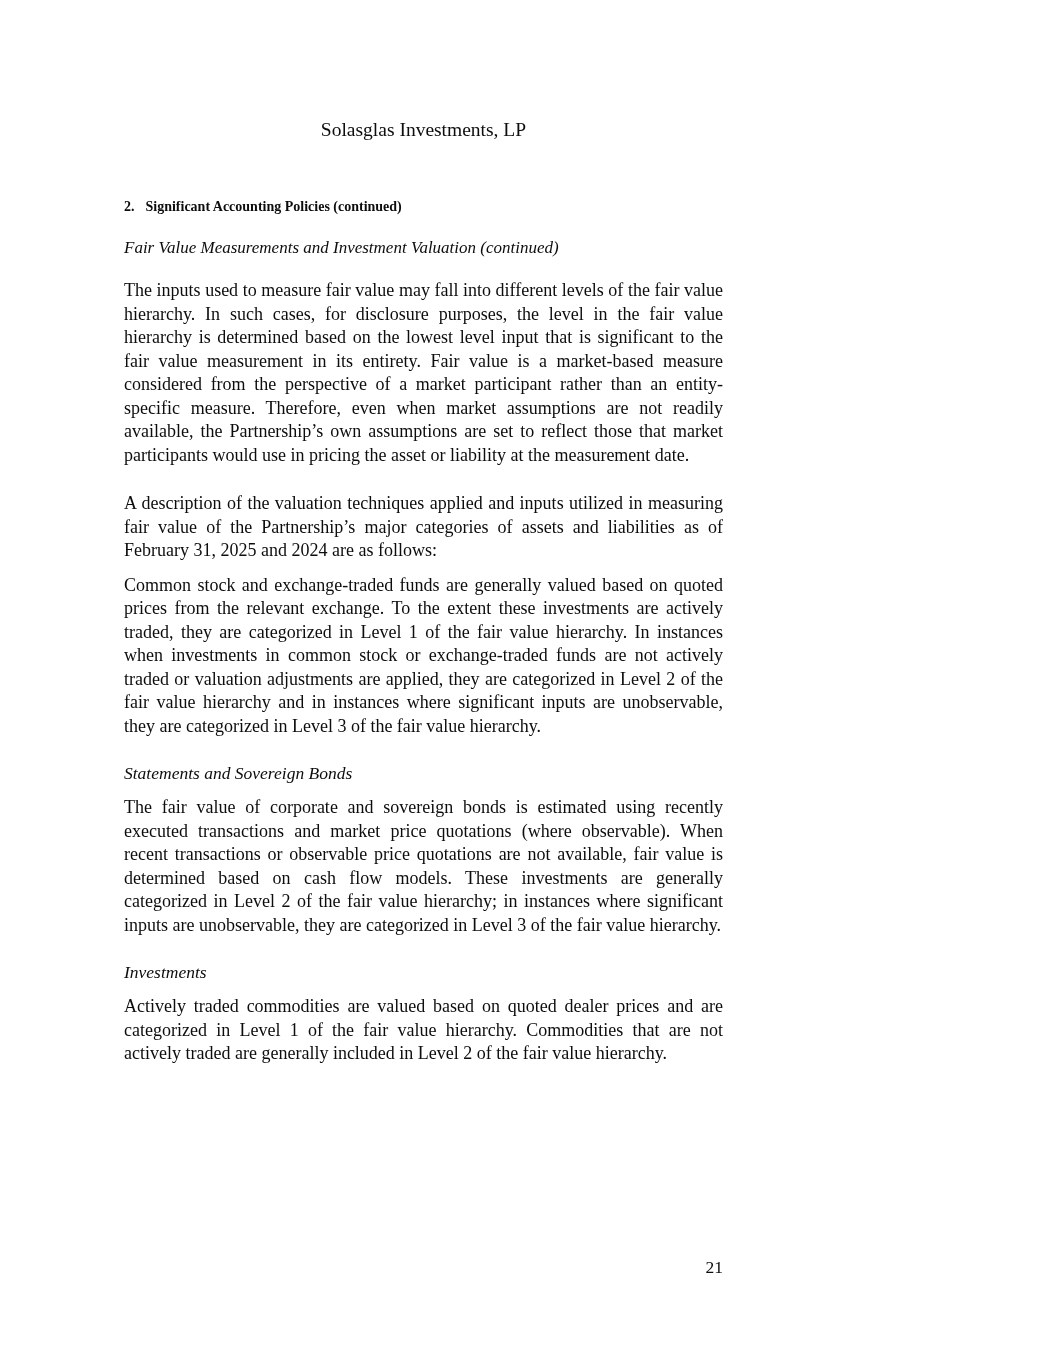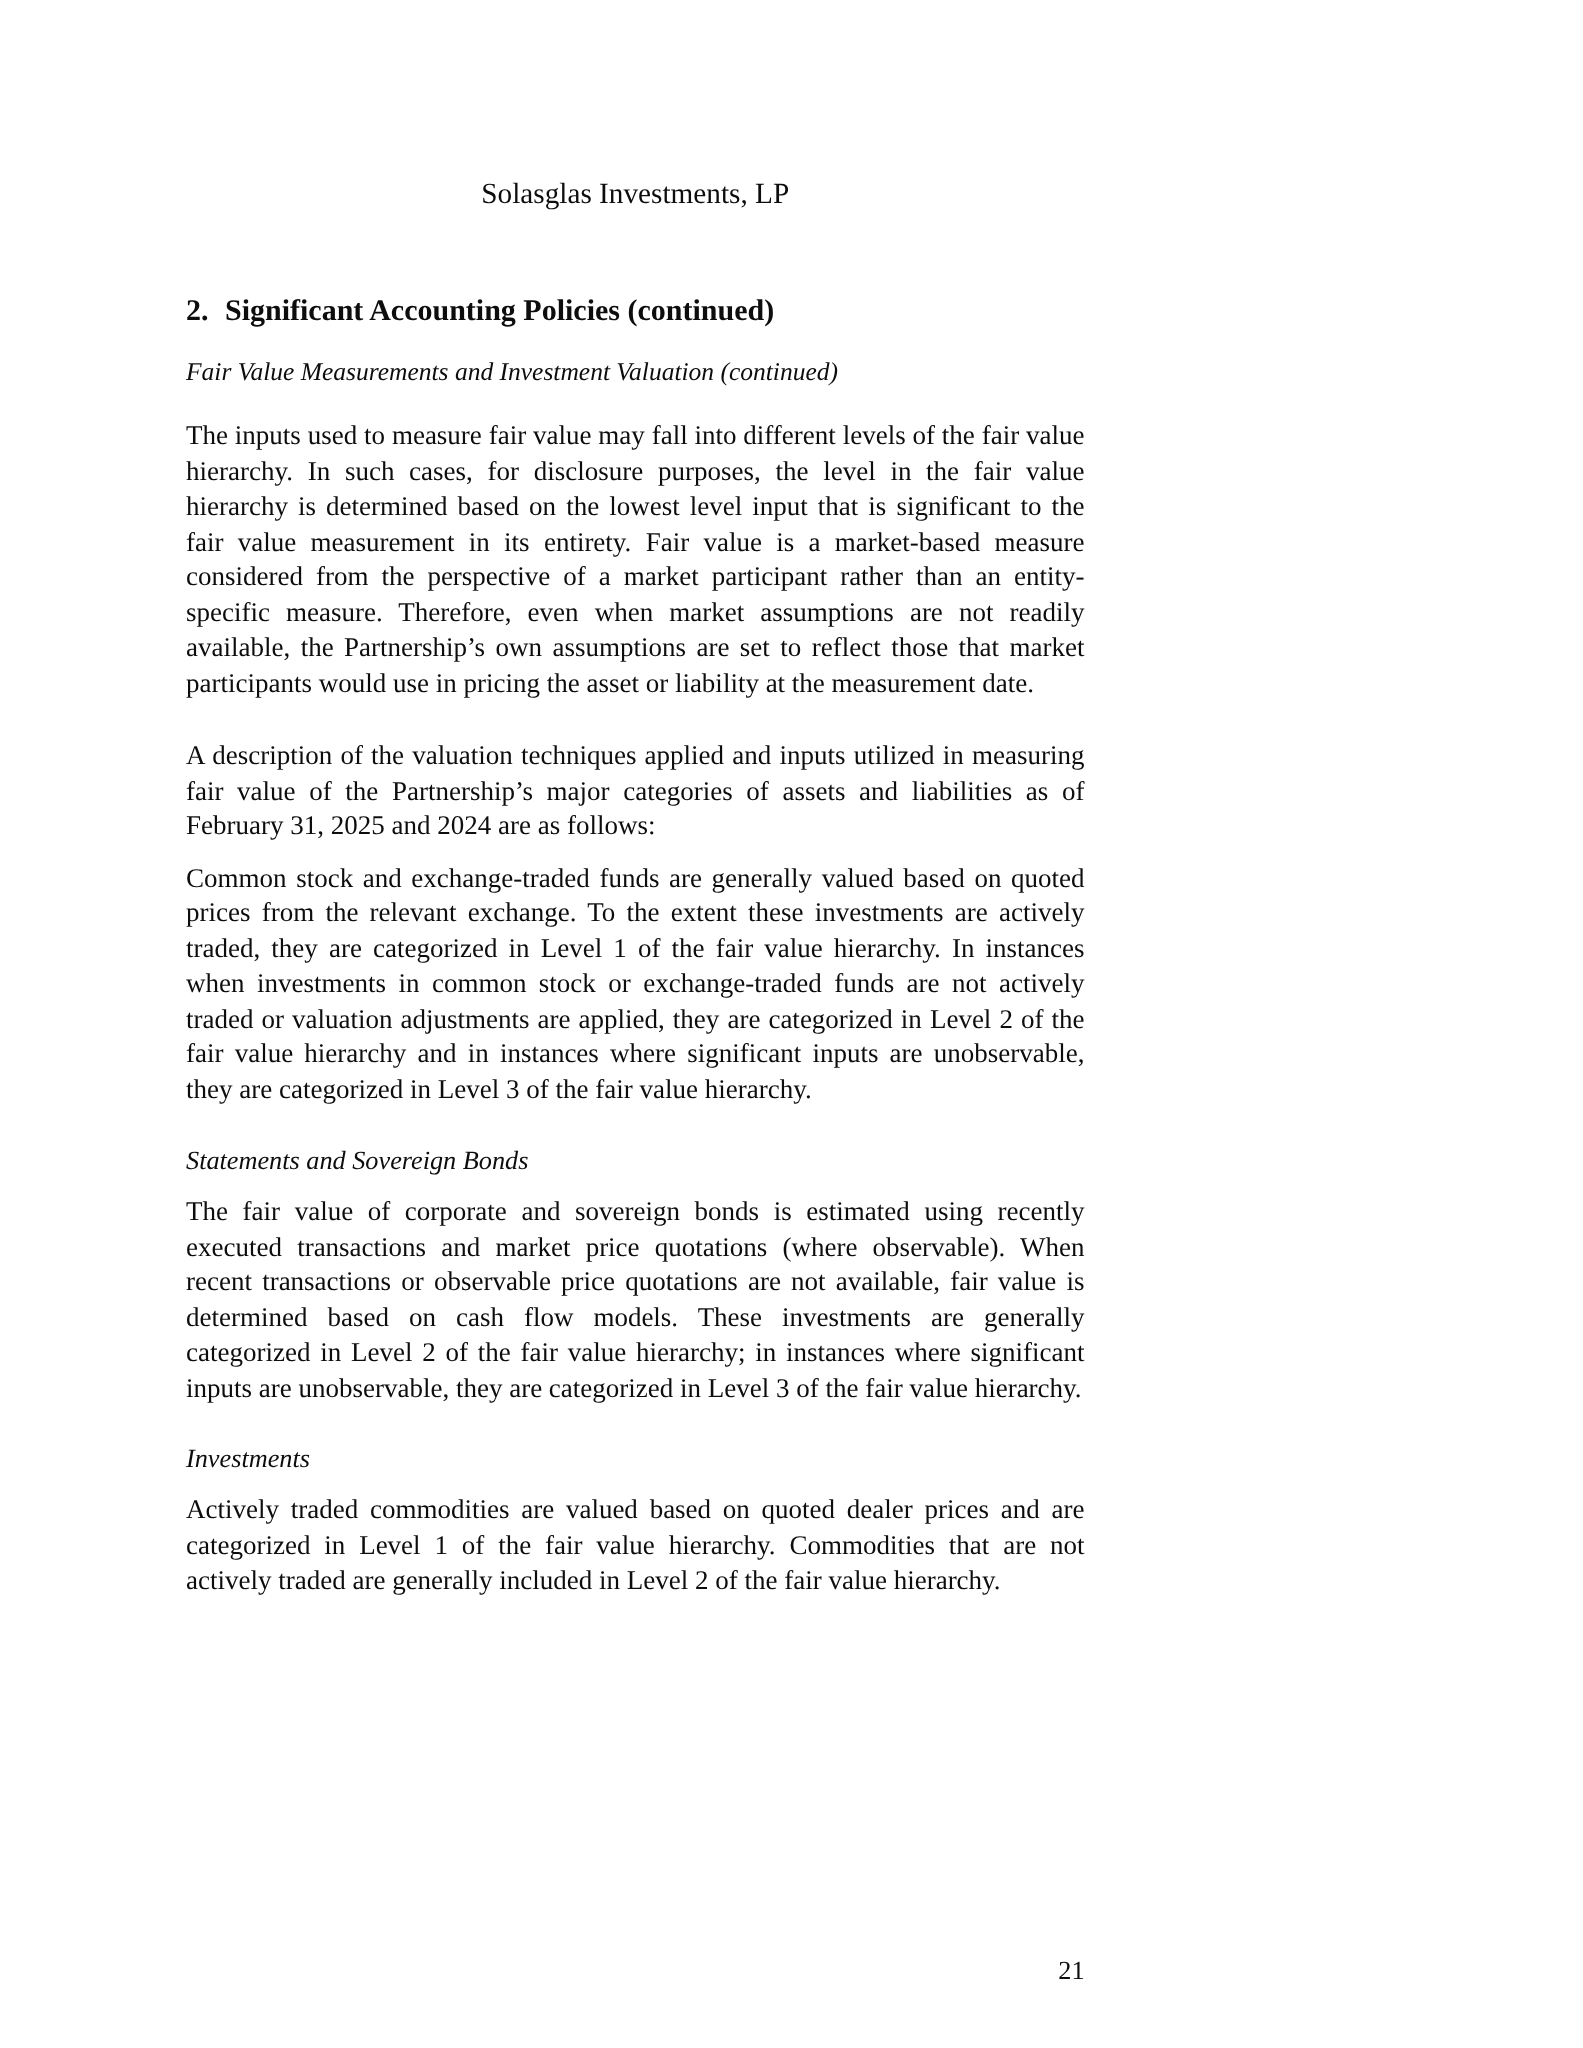--- a/index.html
+++ b/index.html
@@ -30,21 +30,21 @@
     font-weight: 400;
     text-align: center;
     line-height: 24px;
     margin: 0;
   }
   .doc-subtitle {
     margin-top: 29px;
   }
   .section-heading {
     margin-top: 53px;
-    font-size: 20px;
+    font-size: 14px;
     font-weight: 700;
     line-height: 24px;
   }
   .section-heading .section-number {
     display: inline-block;
     margin-right: 11px;
   }
   .policy-subheading {
     margin-top: 17px;
     font-size: 17px;
@@ -71,21 +71,20 @@
   }
   .subsection .body-para {
     margin-top: 11px;
   }
   .page-number {
     position: absolute;
     top: 1255px;
     right: 124px;
     font-size: 17.5px;
     line-height: 24px;
-    margin-top: 46px;
   }
 </style>
 </head>
 <body>
 
 <div class="sheet">
   <div class="content">
 
     <div class="doc-title">Solasglas Investments, LP</div>
 

